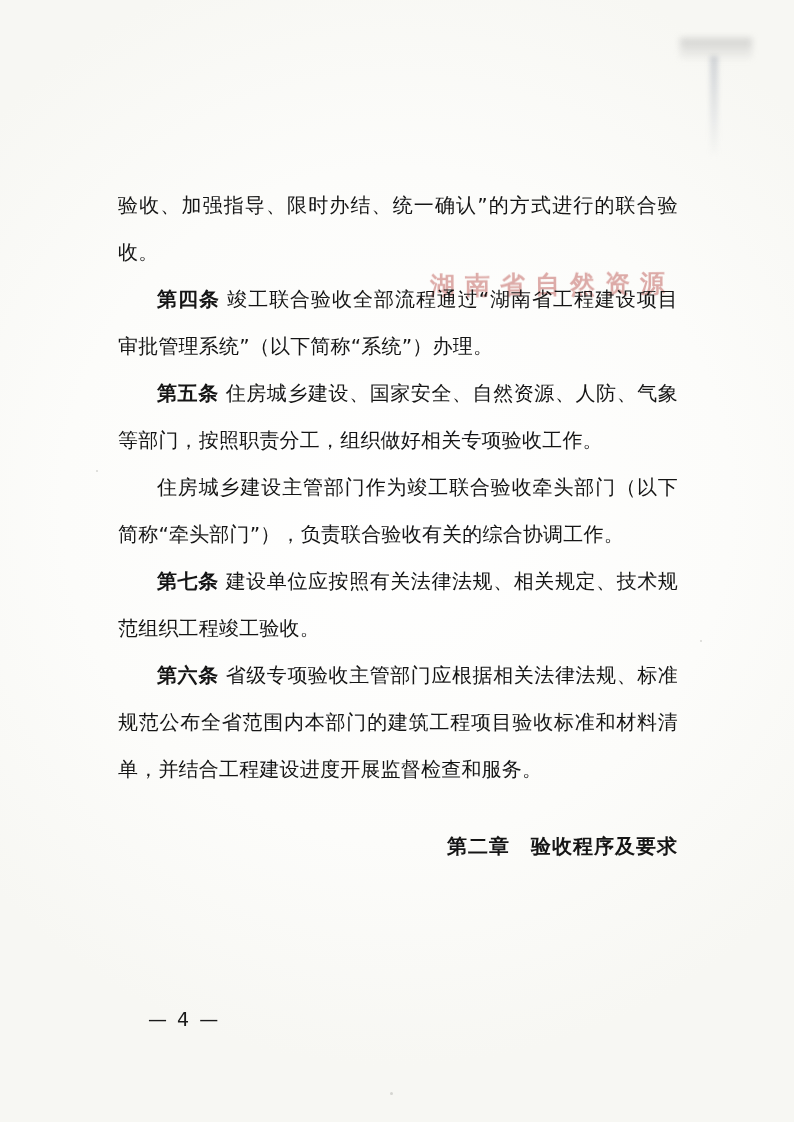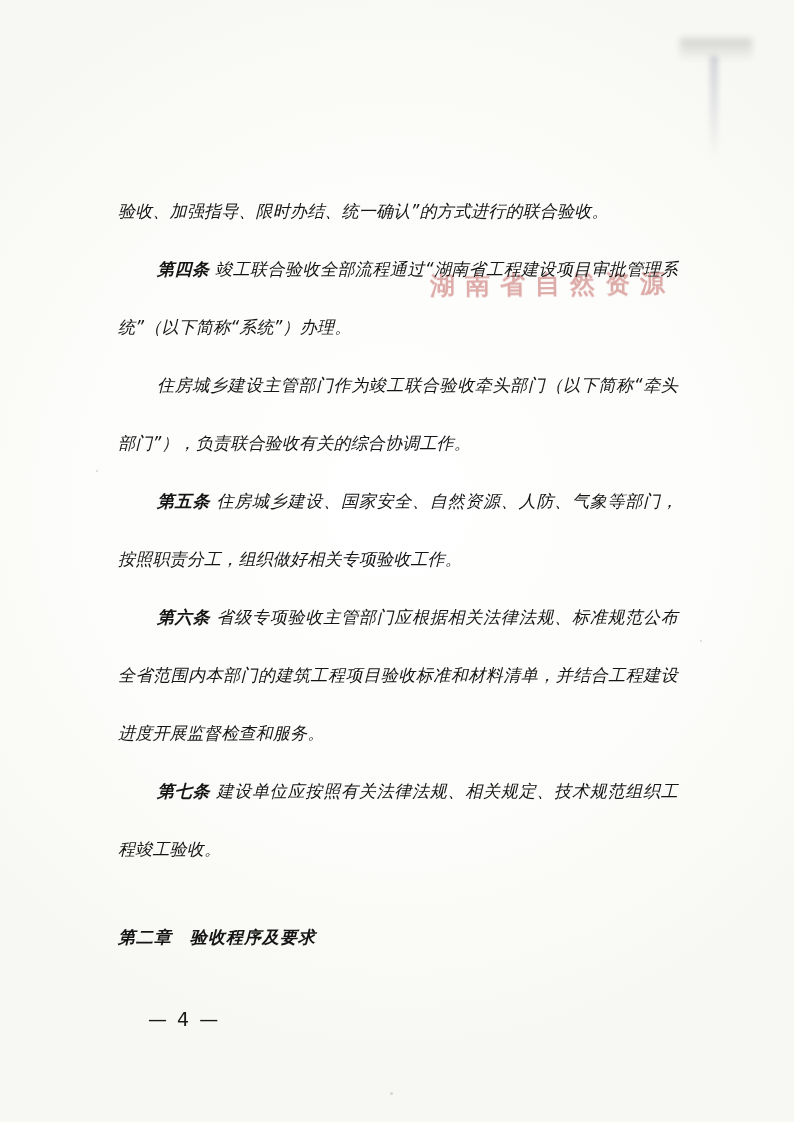--- a/index.html
+++ b/index.html
@@ -62,37 +62,36 @@
     pointer-events: none;
     white-space: nowrap;
   }
 
   .content {
     position: absolute;
     left: 118px;
     top: 182px;
     width: 560px;
     color: #151515;
-    font-size: 17px;
-    line-height: 58px;
+    font-size: 20px;
+    line-height: 47px;
     font-family: "DejaVu Sans", sans-serif;
     letter-spacing: 0.2px;
-    font-style: italic;
   }
 
   p {
     margin: 0;
     text-align: justify;
     text-justify: inter-character;
   }
   p.indent {
     text-indent: 39px;
   }
   p.center {
-    text-align: left;
+    text-align: right;
     text-indent: 0;
   }
   .art {
     font-weight: bold;
   }
   .gap-sm { height: 10px; }
   .gap-lg { height: 30px; }
 
   .chapter {
     font-weight: bold;
@@ -135,36 +134,36 @@
     <p>
       <span>验收、加强指导、限时办结、统一确认”的方式进行的联合验收。</span>
     </p>
 
     <p class="indent">
       <span class="art">第四条</span>
       <span>竣工联合验收全部流程通过“湖南省工程建设项目审批管理系统”（以下简称“系统”）办理。</span>
     </p>
 
     <p class="indent">
-      <span>住房城乡建设主管部门作为竣工联合验收牵头部门（以下简称“牵头部门”），负责联合验收有关的综合协调工作。</span>
-    </p>
-
-    <p class="indent">
       <span class="art">第五条</span>
       <span>住房城乡建设、国家安全、自然资源、人防、气象等部门，按照职责分工，组织做好相关专项验收工作。</span>
     </p>
 
     <p class="indent">
-      <span class="art">第六条</span>
-      <span>省级专项验收主管部门应根据相关法律法规、标准规范公布全省范围内本部门的建筑工程项目验收标准和材料清单，并结合工程建设进度开展监督检查和服务。</span>
+      <span>住房城乡建设主管部门作为竣工联合验收牵头部门（以下简称“牵头部门”），负责联合验收有关的综合协调工作。</span>
     </p>
 
     <p class="indent">
       <span class="art">第七条</span>
       <span>建设单位应按照有关法律法规、相关规定、技术规范组织工程竣工验收。</span>
+    </p>
+
+    <p class="indent">
+      <span class="art">第六条</span>
+      <span>省级专项验收主管部门应根据相关法律法规、标准规范公布全省范围内本部门的建筑工程项目验收标准和材料清单，并结合工程建设进度开展监督检查和服务。</span>
     </p>
 
     <div class="gap-lg"></div>
 
     <p class="center chapter">第二章　验收程序及要求</p>
 
 
     <div class="gap-sm"></div>
 
 

